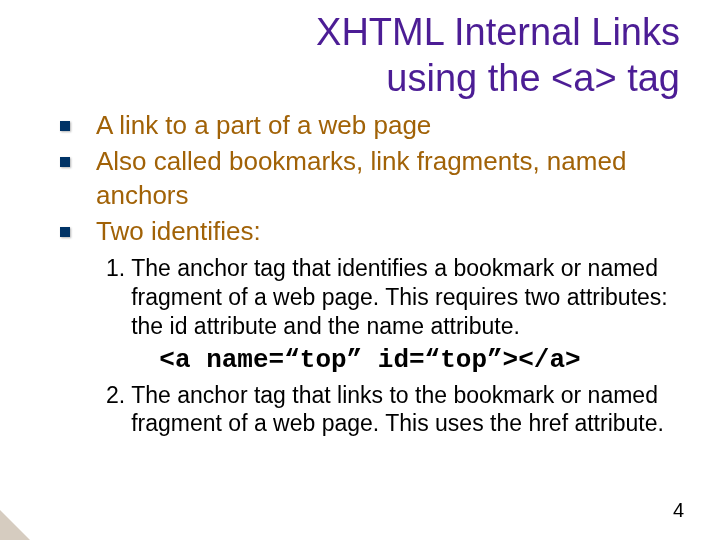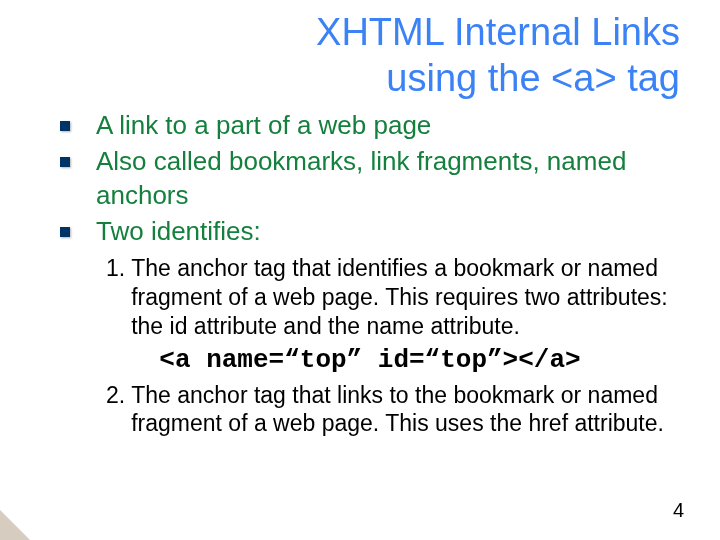--- a/index.html
+++ b/index.html
@@ -8,35 +8,35 @@
     height: 540px;
     background: #ffffff;
     font-family: Arial, Helvetica, sans-serif;
     position: relative;
     overflow: hidden;
   }
   .title {
     text-align: right;
     font-family: Verdana, Geneva, sans-serif;
     font-size: 38px;
-    color: #3b82f6;
+    color: #4c1d95;
     padding: 10px 40px 0 0;
     line-height: 1.2;
     font-weight: normal;
   }
   .content {
     padding: 8px 40px 0 60px;
   }
   .bullet-list {
     list-style: none;
   }
   .bullet-item {
     position: relative;
     font-size: 26px;
-    color: #15803d;
+    color: #a16207;
     line-height: 1.3;
     padding-left: 36px;
     margin-bottom: 2px;
   }
   .bullet-item::before {
     content: "";
     position: absolute;
     left: 0;
     top: 12px;
     width: 10px;

